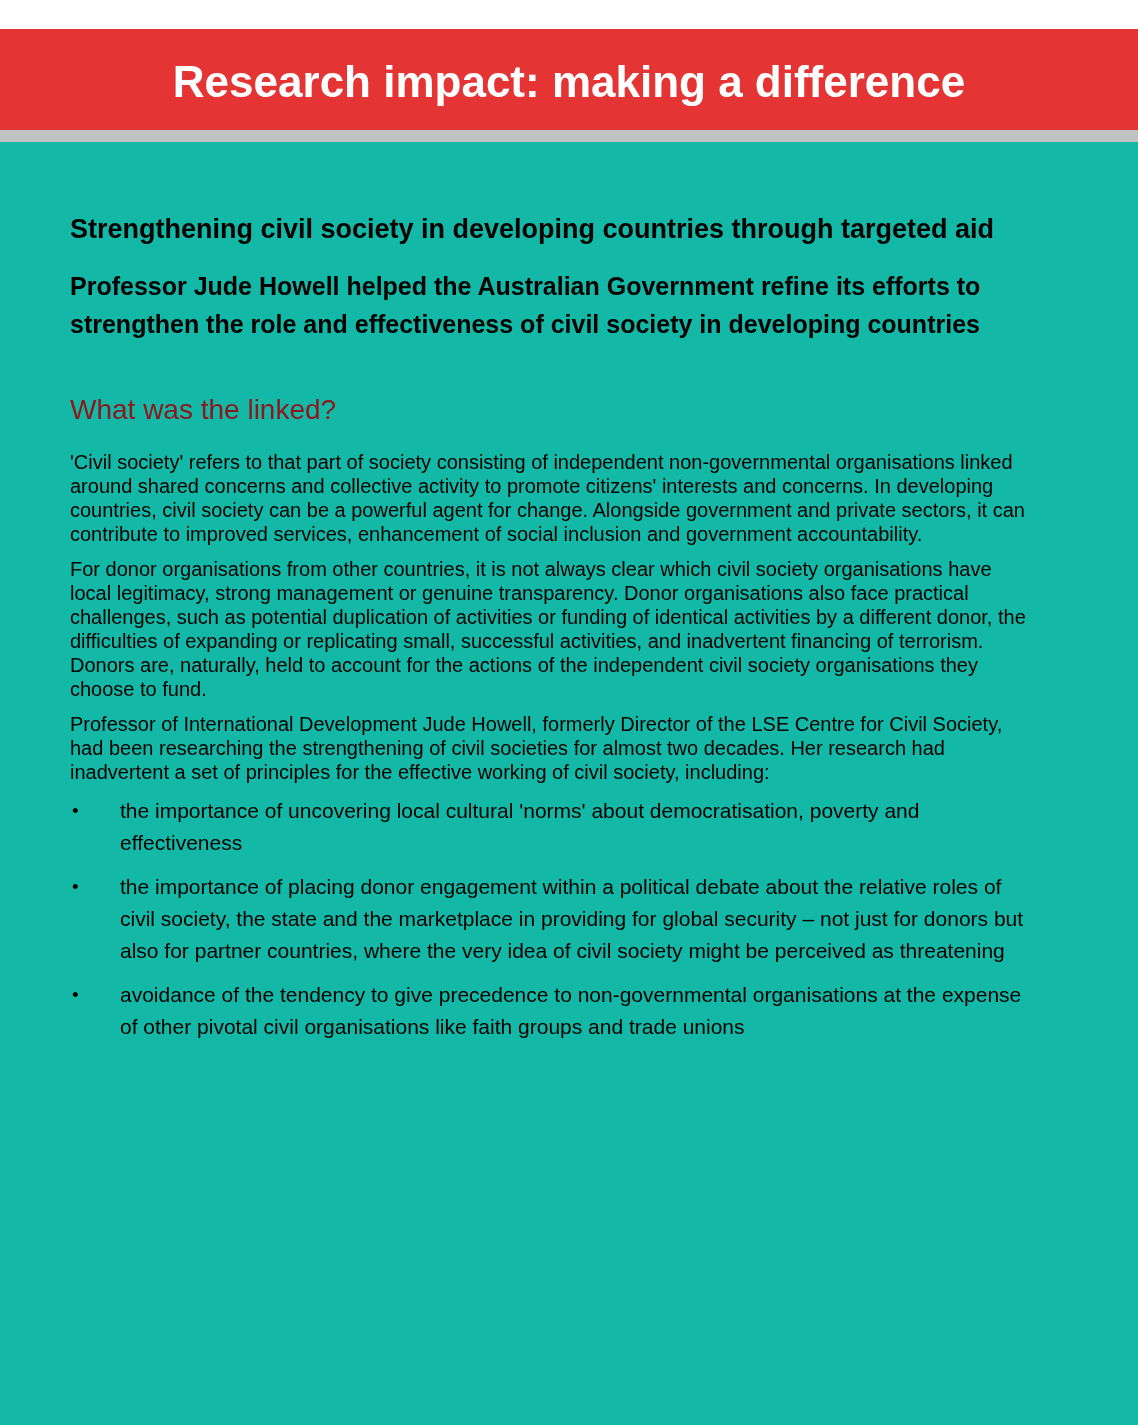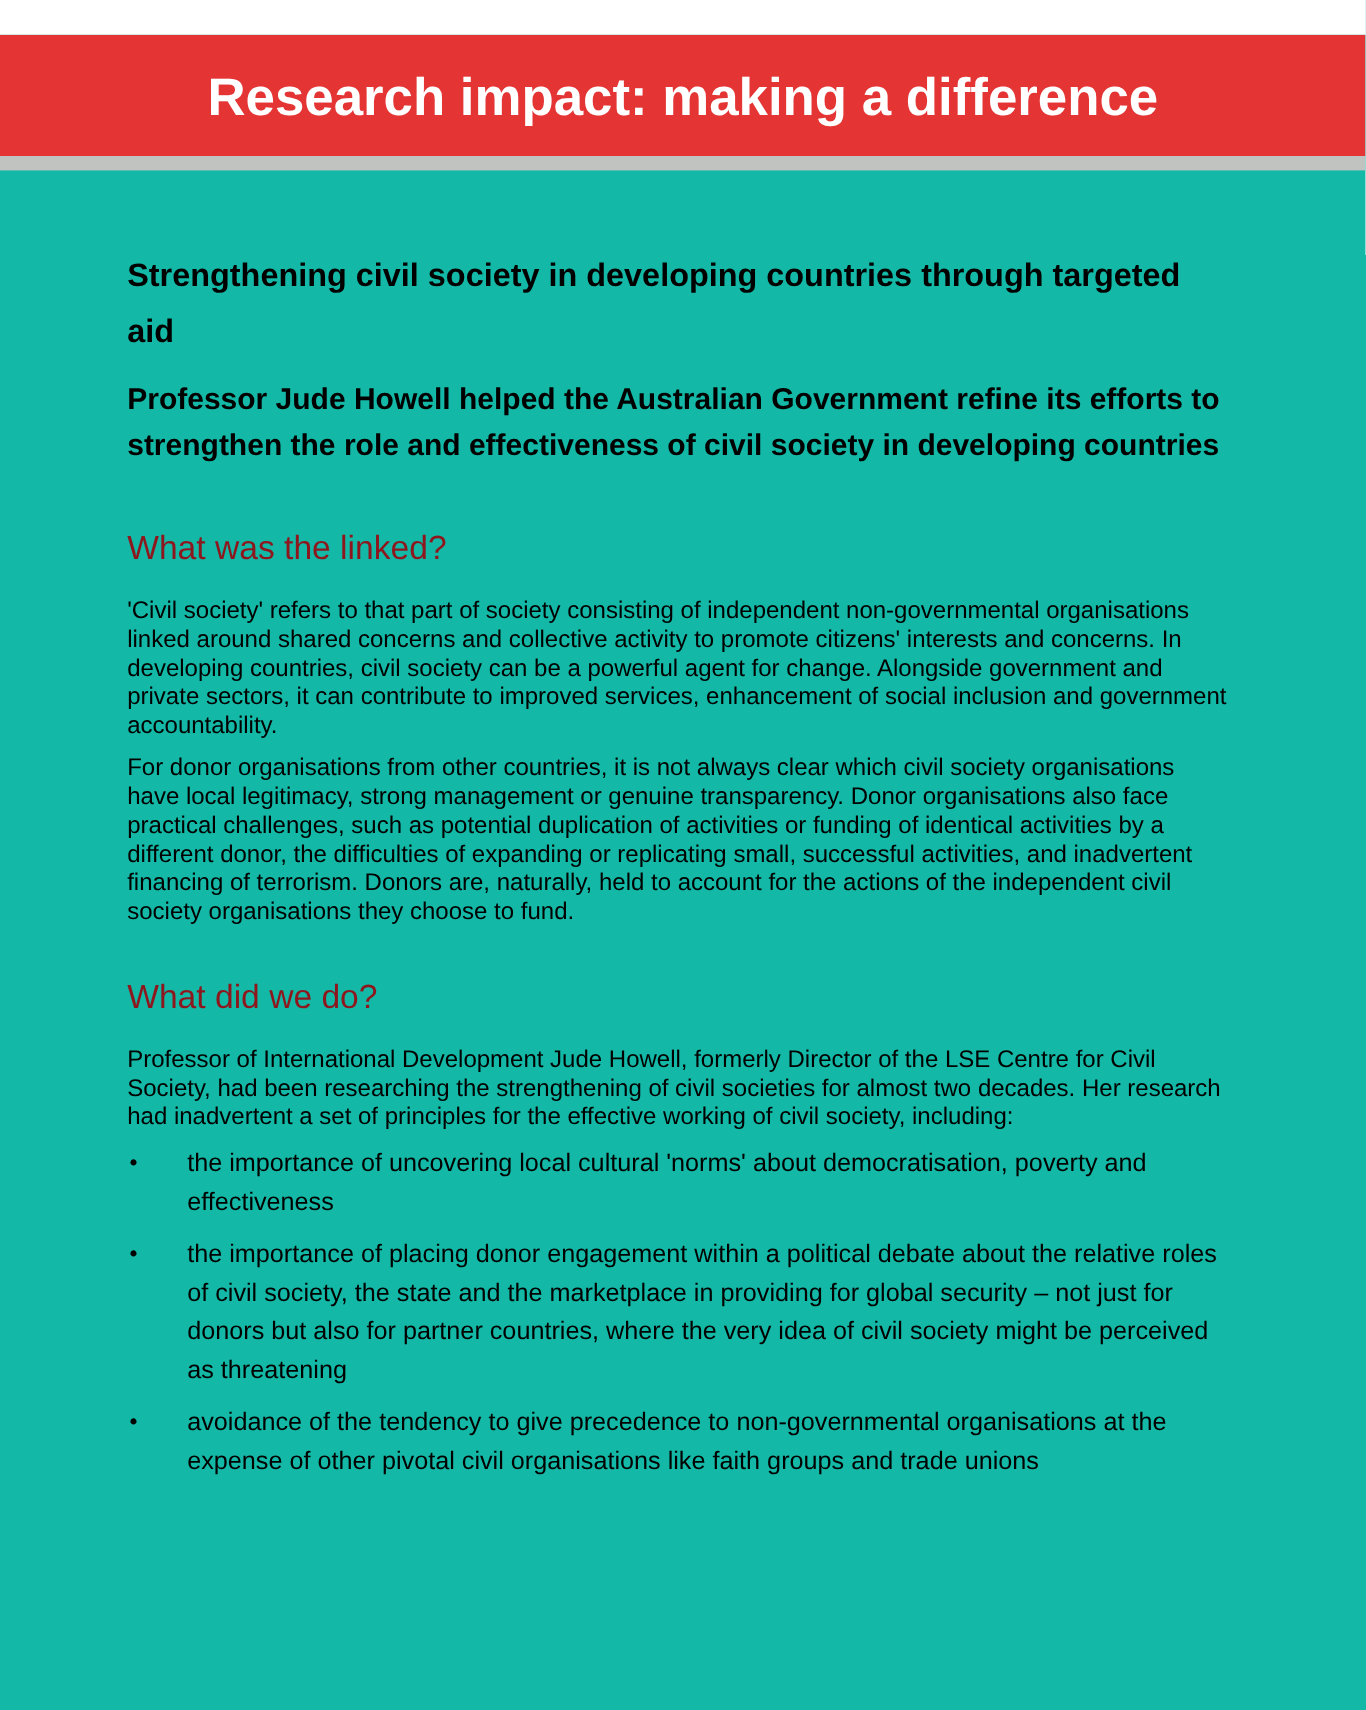--- a/index.html
+++ b/index.html
@@ -30,21 +30,21 @@
     font-weight: bold;
     letter-spacing: 0px;
     padding-top: 4px;
     white-space: nowrap;
   }
   .divider {
     height: 12px;
     background: #c1c3c1;
   }
   .content {
-    padding: 64px 112px 0 106px;
+    padding: 64px 112px 0 70px;
   }
   .doc-title {
     font-size: 27px;
     font-weight: bold;
     line-height: 47px;
     margin: 0 0 14px 0;
   }
   .doc-subtitle {
     font-size: 25px;
     font-weight: bold;
@@ -103,21 +103,20 @@
     <h1 class="doc-title">Strengthening civil society in developing countries through targeted aid</h1>
 
     <p class="doc-subtitle">Professor Jude Howell helped the Australian Government refine its efforts to strengthen the role and effectiveness of civil society in developing countries</p>
 
     <h2 class="section-heading first">What was the linked?</h2>
 
     <p class="body-para">'Civil society' refers to that part of society consisting of independent non-governmental organisations linked around shared concerns and collective activity to promote citizens' interests and concerns. In developing countries, civil society can be a powerful agent for change. Alongside government and private sectors, it can contribute to improved services, enhancement of social inclusion and government accountability.</p>
 
     <p class="body-para">For donor organisations from other countries, it is not always clear which civil society organisations have local legitimacy, strong management or genuine transparency. Donor organisations also face practical challenges, such as potential duplication of activities or funding of identical activities by a different donor, the difficulties of expanding or replicating small, successful activities, and inadvertent financing of terrorism. Donors are, naturally, held to account for the actions of the independent civil society organisations they choose to fund.</p>
 
-    <h2 class="section-heading second">What did we do?</h2>
 
     <p class="body-para">Professor of International Development Jude Howell, formerly Director of the LSE Centre for Civil Society, had been researching the strengthening of civil societies for almost two decades. Her research had inadvertent a set of principles for the effective working of civil society, including:</p>
 
     <ul class="bullets">
       <li class="bullet">
         <span class="bullet-marker">•</span>
         <span class="bullet-text">the importance of uncovering local cultural 'norms' about democratisation, poverty and effectiveness</span>
       </li>
       <li class="bullet">
         <span class="bullet-marker">•</span>

